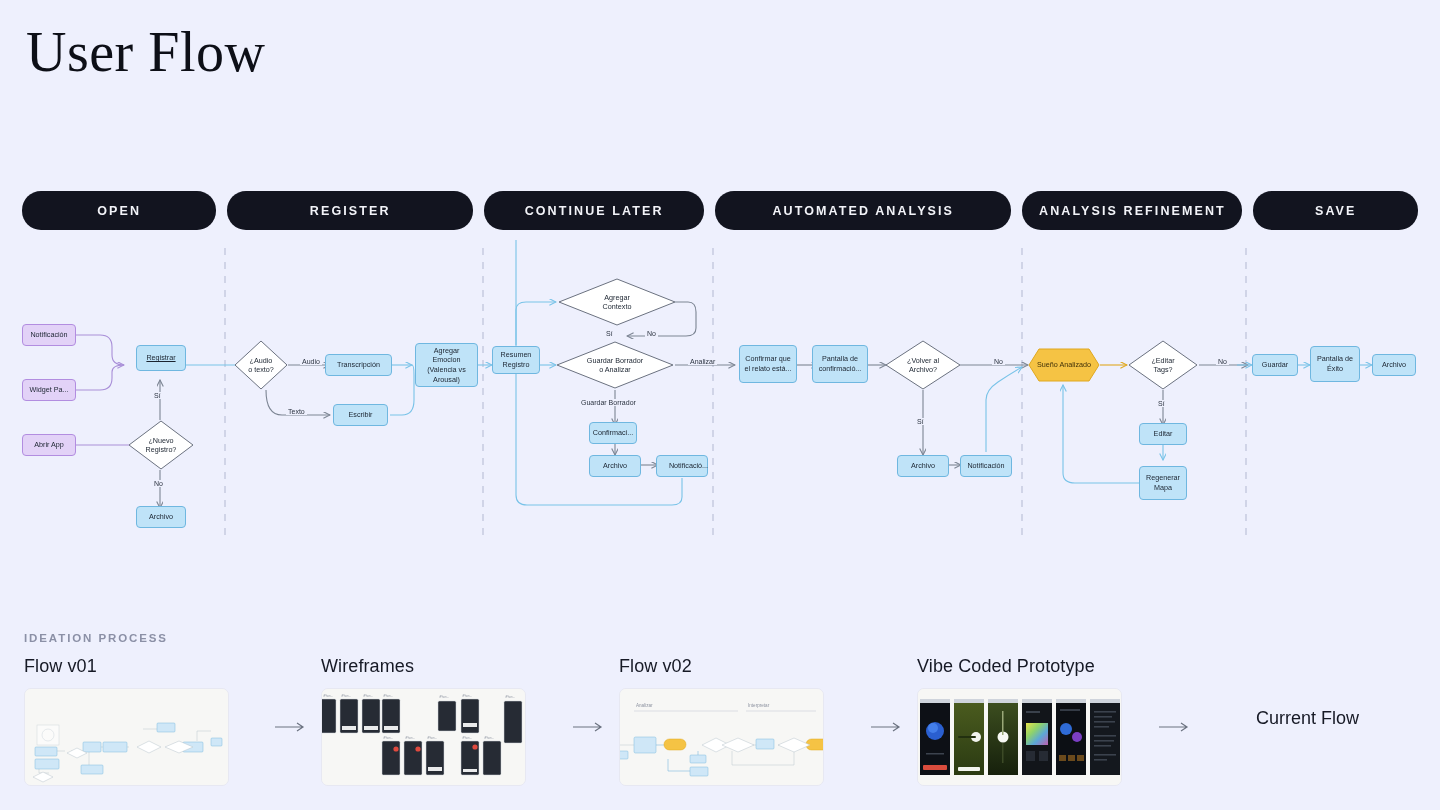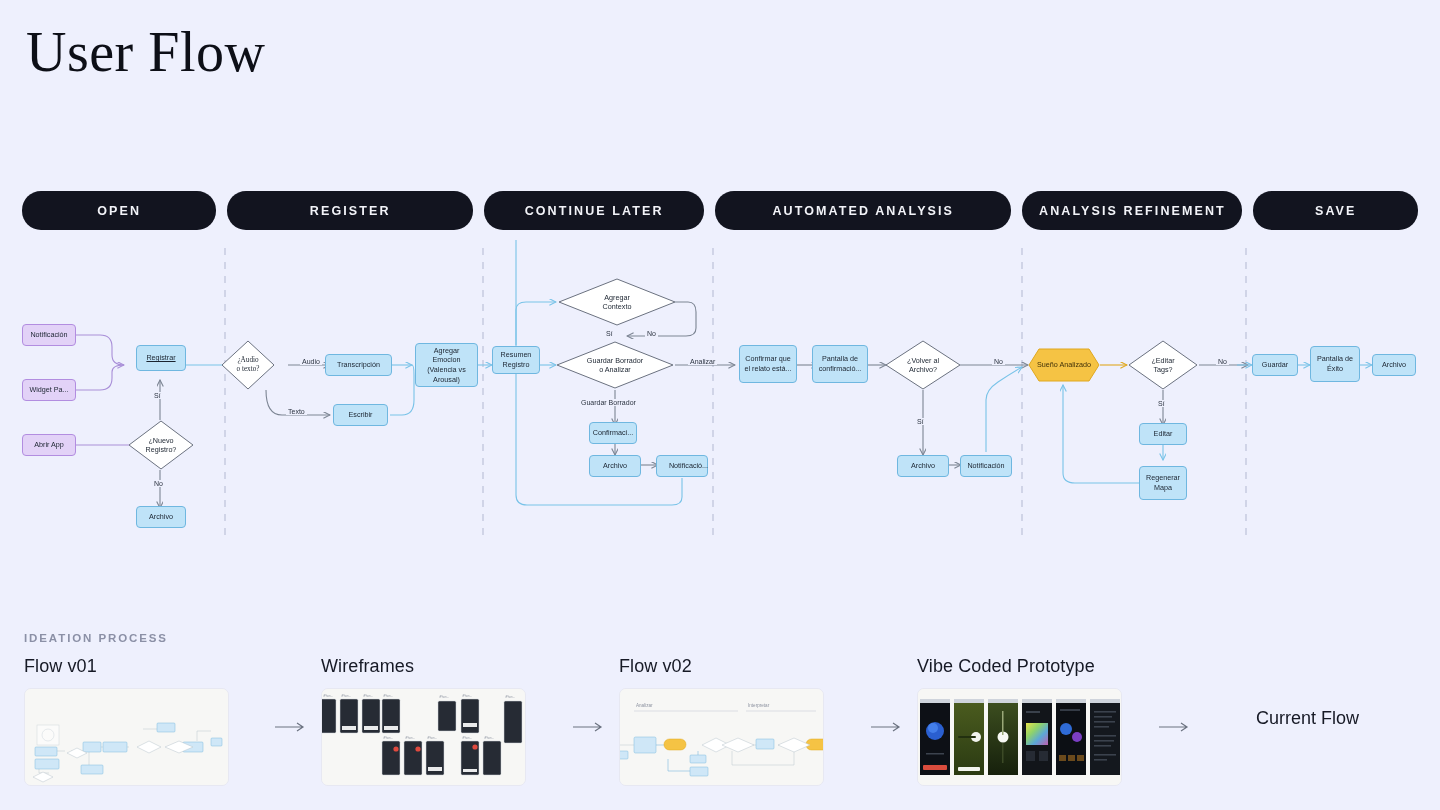--- a/index.html
+++ b/index.html
@@ -276,21 +276,21 @@
         <polygon points="33,1 65,25 33,49 1,25" fill="#ffffff" stroke="#6b7280" stroke-width="1"></polygon>
       </svg>
     <div class="dia-label">¿Nuevo<br>Registro?</div>
   </div>
 
   <div class="node node-rect-blue" style="left:136px; top:266px; width:50px; height:22px;">Archivo</div>
 
   <div class="edge-label" style="left:152px; top:152px;">Sí</div>
   <div class="edge-label" style="left:152px; top:240px;">No</div>
 
-  <div class="node node-diamond" style="left:221px; top:100px; width:54px; height:50px;font-family:Liberation Serif, serif;">
+  <div class="node node-diamond" style="left:234px; top:100px; width:54px; height:50px;">
     <svg class="dia-shape" viewBox="0 0 54 50">
         <polygon points="27,1 53,25 27,49 1,25" fill="#ffffff" stroke="#6b7280" stroke-width="1"></polygon>
       </svg>
     <div class="dia-label">¿Audio<br>o texto?</div>
   </div>
 
   <div class="edge-label" style="left:300px; top:118px;">Audio</div>
   <div class="edge-label" style="left:286px; top:168px;">Texto</div>
 
   <div class="node node-rect-blue" style="left:325px; top:114px; width:67px; height:22px;">Transcripción</div>

